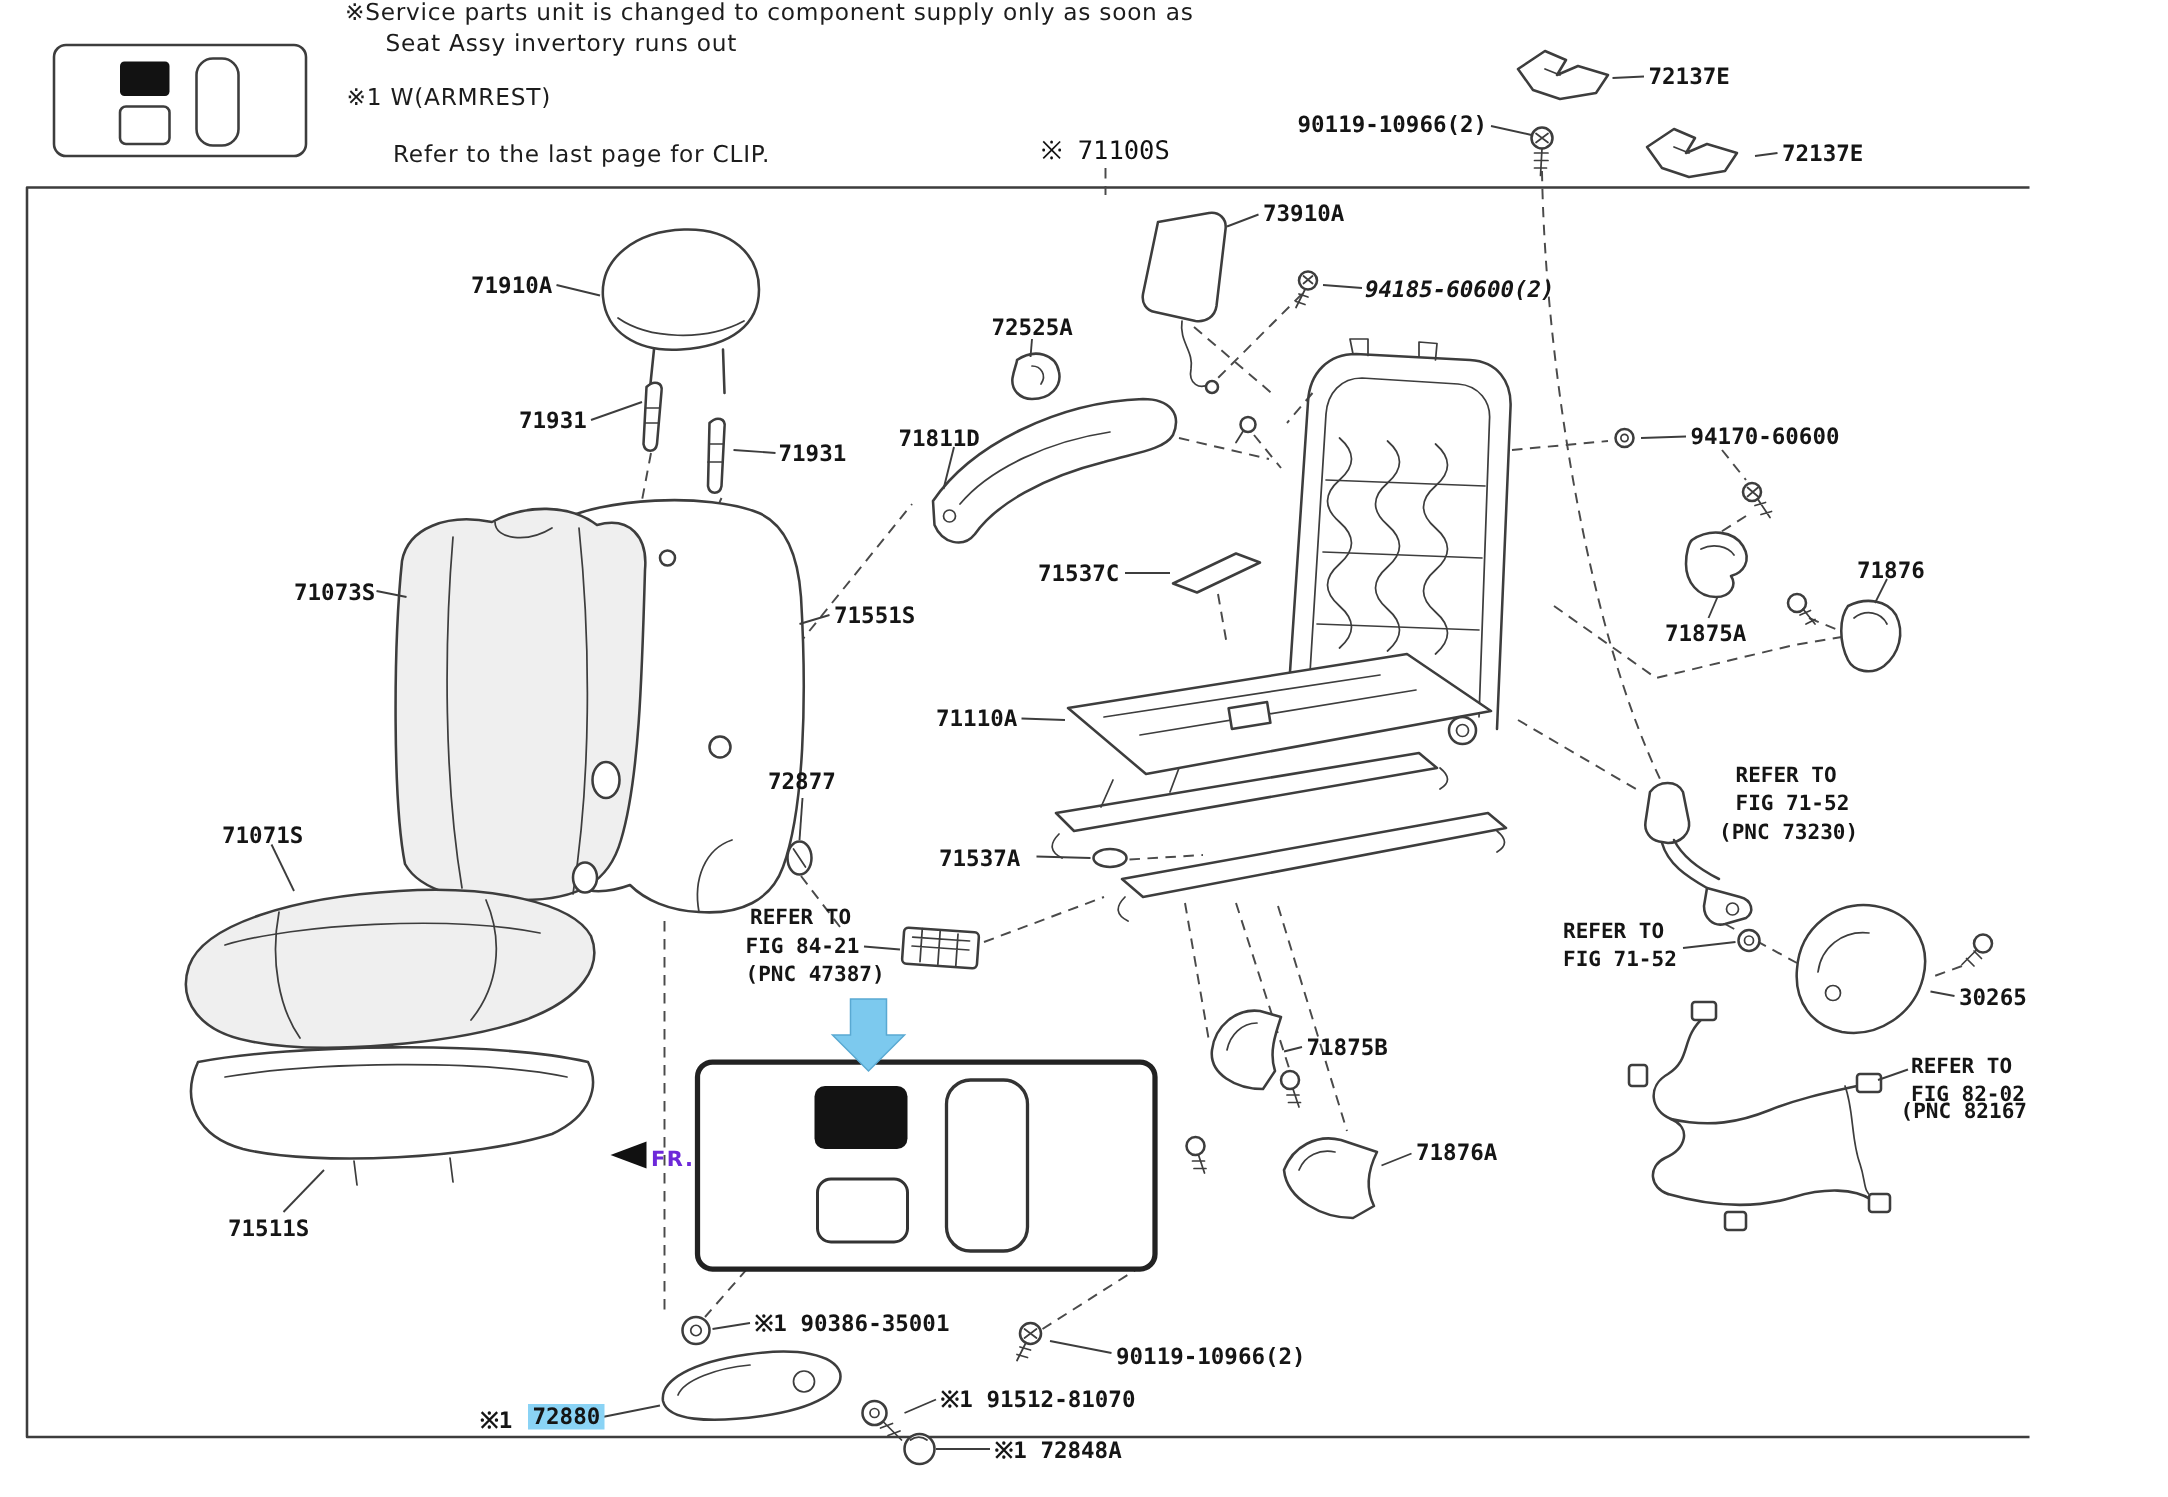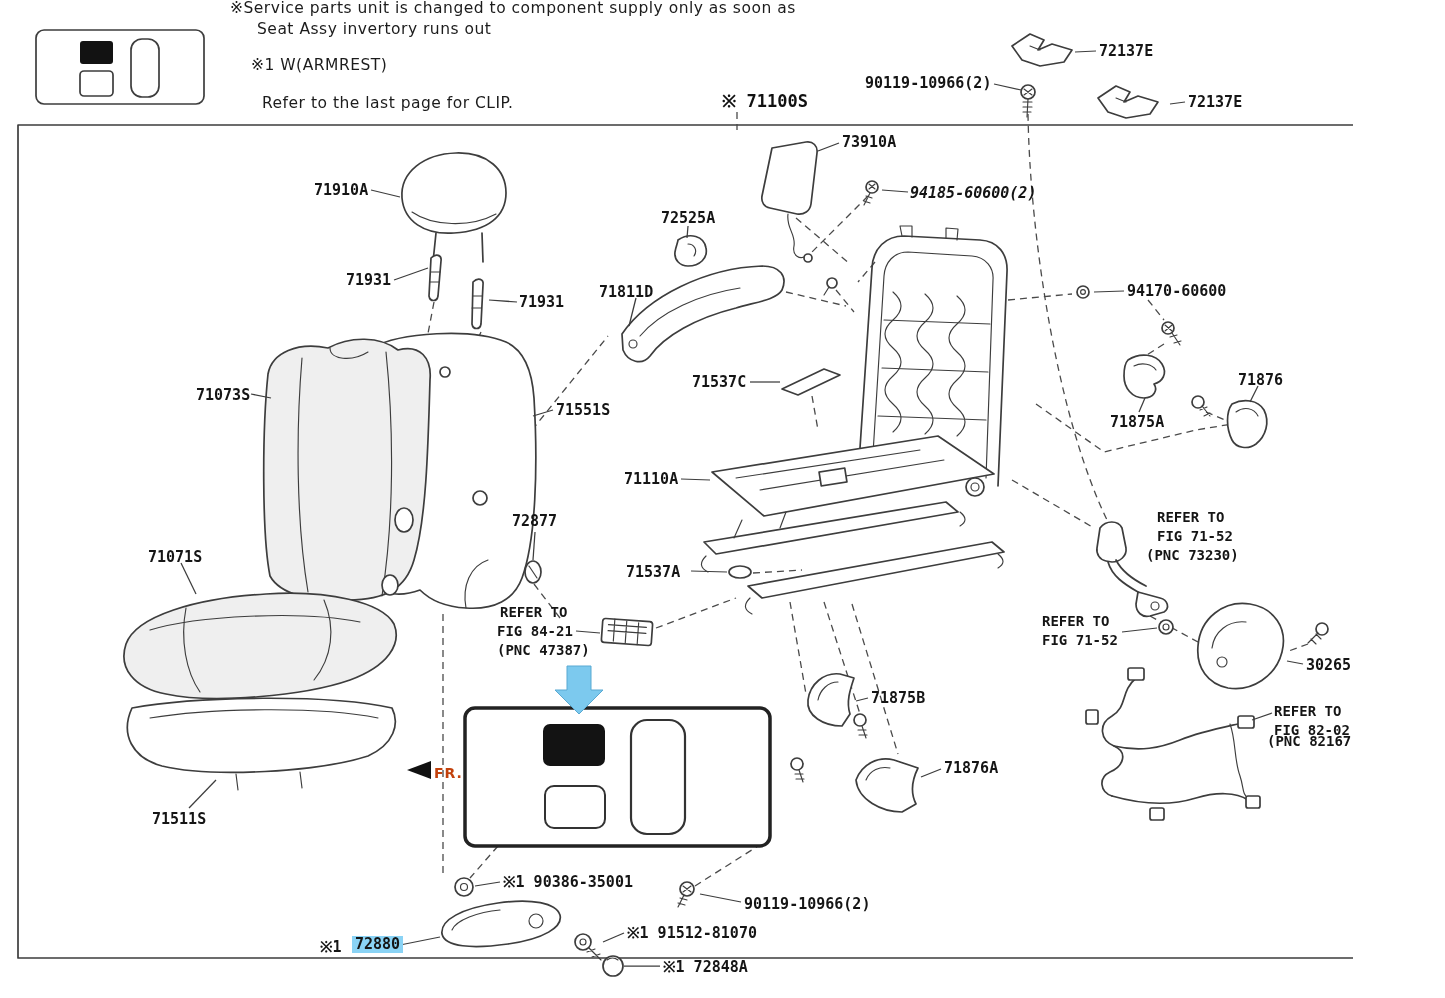--- a/index.html
+++ b/index.html
@@ -1,23 +1,23 @@
 <!DOCTYPE html>
 <html style="--hl: #8ad3f5;"><head>
 <meta charset="utf-8">
 <style>
   * { margin:0; padding:0; box-sizing:border-box; }
   html,body { background:#ffffff; }
   #stage { position:relative; width:1353px; height:998px; background:#fff; overflow:hidden; }
   svg.art { position:absolute; left:0; top:0; }
 
-  .lbl { position:absolute; white-space:nowrap; color:#c2410c; line-height:1.1; }
+  .lbl { position:absolute; white-space:nowrap; color:#6d28d9; line-height:1.1; }
   .note { font-family:"DejaVu Sans",sans-serif; font-size:15.5px; letter-spacing:0.5px; color:#1c1c1c; }
   .part { font-family:"DejaVu Sans Mono",monospace; font-weight:bold; font-size:15px; color:#151515;text-align:center; }
-  .assy { font-family:"DejaVu Sans Mono",monospace; font-weight:bold; font-size:17px; color:#111;margin-left:28px; }
+  .assy { font-family:"DejaVu Sans Mono",monospace; font-weight:normal; font-size:17px; color:#111; }
   .ref  { font-family:"DejaVu Sans Mono",monospace; font-weight:bold; font-size:14px; color:#151515; }
   .fr   { font-family:"DejaVu Sans",sans-serif; font-weight:bold; font-size:14px; letter-spacing:1px; }
   .doc  { font-family:"DejaVu Sans Mono",monospace; font-weight:bold; font-size:10px; }
   .highlight { background:var(--hl,#8ad3f5); padding:0 3px; }
 
   .ln { stroke:#3d3d3d; stroke-width:1.7; fill:none; stroke-linecap:round; stroke-linejoin:round; }
   .thin { stroke-width:1.15; }
   .fillw { fill:#ffffff; }
   .fillg { fill:#efefef; }
   .dash path { stroke:#4a4a4a; stroke-width:1.3; fill:none; stroke-dasharray:7 5; }
@@ -332,21 +332,21 @@
       <path d="M400,945 L440,937"></path>
       <path d="M624,933 L603,942"></path>
       <path d="M660,966 L624,966"></path>
       <path d="M1272,713 L1252,720"></path>
     </g>
   </svg>
 
   <div id="label-layer">
       <div class="lbl note" style="left: 230px; top: 0px;">※Service parts unit is changed to component supply only as soon as</div>
       <div class="lbl note" style="left: 257px; top: 21px;">Seat Assy invertory runs out</div>
-      <div class="lbl note" style="left: 231px; top: 57px; margin-left: 20px;">※1 W(ARMREST)</div>
+      <div class="lbl note" style="left: 231px; top: 57px;">※1 W(ARMREST)</div>
       <div class="lbl note" style="left: 262px; top: 95px;">Refer to the last page for CLIP.</div>
       <div class="lbl assy" style="left: 694px; top: 92px;">※ 71100S</div>
       <div class="lbl part" style="left: 1099px; top: 43px;">72137E</div>
       <div class="lbl part" style="left: 865px; top: 75px;">90119-10966(2)</div>
       <div class="lbl part" style="left: 1188px; top: 94px;">72137E</div>
       <div class="lbl part" style="left: 842px; top: 134px;">73910A</div>
       <div class="lbl part" style="left: 910px; top: 185px; font-style: italic;">94185-60600(2)</div>
       <div class="lbl part" style="left: 314px; top: 182px;">71910A</div>
       <div class="lbl part" style="left: 346px; top: 272px;">71931</div>
       <div class="lbl part" style="left: 519px; top: 294px;">71931</div>

